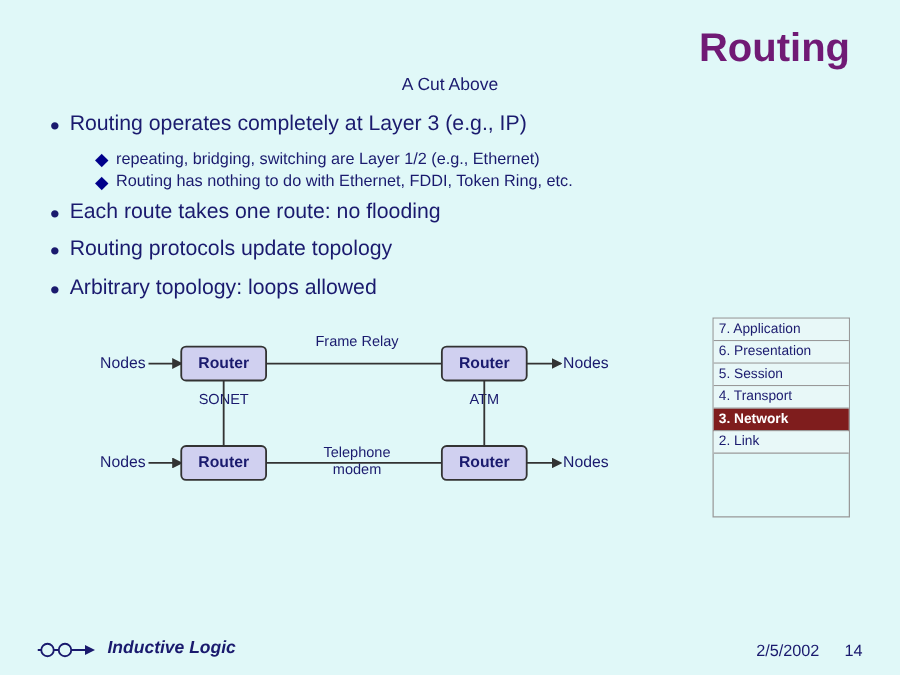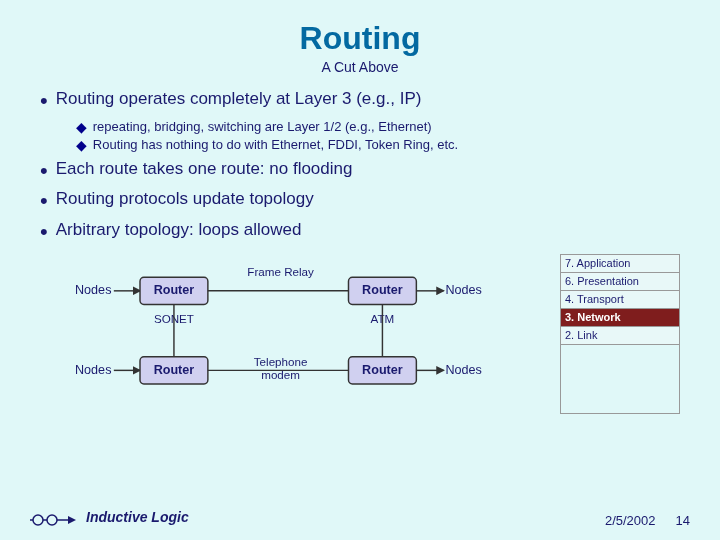--- a/index.html
+++ b/index.html
@@ -13,24 +13,24 @@
     }
 
     .slide {
       width: 720px;
       height: 540px;
       padding: 20px 40px;
       position: relative;
     }
 
     .title {
-      text-align: center;
+      text-align: right;
       font-size: 32px;
       font-weight: bold;
-      color: #0369a1;
+      color: #701a75;
       margin-bottom: 2px;
     }
 
     .subtitle {
       text-align: center;
       font-size: 14px;
       color: #1a1a6e;
       margin-bottom: 14px;
     }
 
@@ -76,21 +76,21 @@
       position: relative;
     }
 
     .network-diagram {
       flex: 1;
       position: relative;
       height: 160px;
     }
 
     .osi-table {
-      width: 120px;
+      width: 110px;
       border: 1px solid #999;
       font-size: 11px;
     }
 
     .osi-row {
       border-bottom: 1px solid #999;
       padding: 1px 4px;
       color: #1a1a6e;
       background: #e8f8f8;
       height: 18px;
@@ -262,20 +262,21 @@
           <marker id="arrow" markerWidth="6" markerHeight="6" refX="5" refY="3" orient="auto">
             <path d="M0,0 L0,6 L6,3 z" fill="#333"></path>
           </marker>
         </defs>
       </svg>
     </div>
 
     <div class="osi-table" id="osi-table-container">
     <div class="osi-row">7. Application</div>
         <div class="osi-row">6. Presentation</div>
+        <div class="osi-row">5. Session</div>
         <div class="osi-row">4. Transport</div>
         <div class="osi-row highlighted">3. Network</div>
         <div class="osi-row">2. Link</div>
       </div>
   </div>
 
   <div class="footer">
     <div class="inductive-logic">
 
       <svg class="il-icon" viewBox="0 0 50 22">

